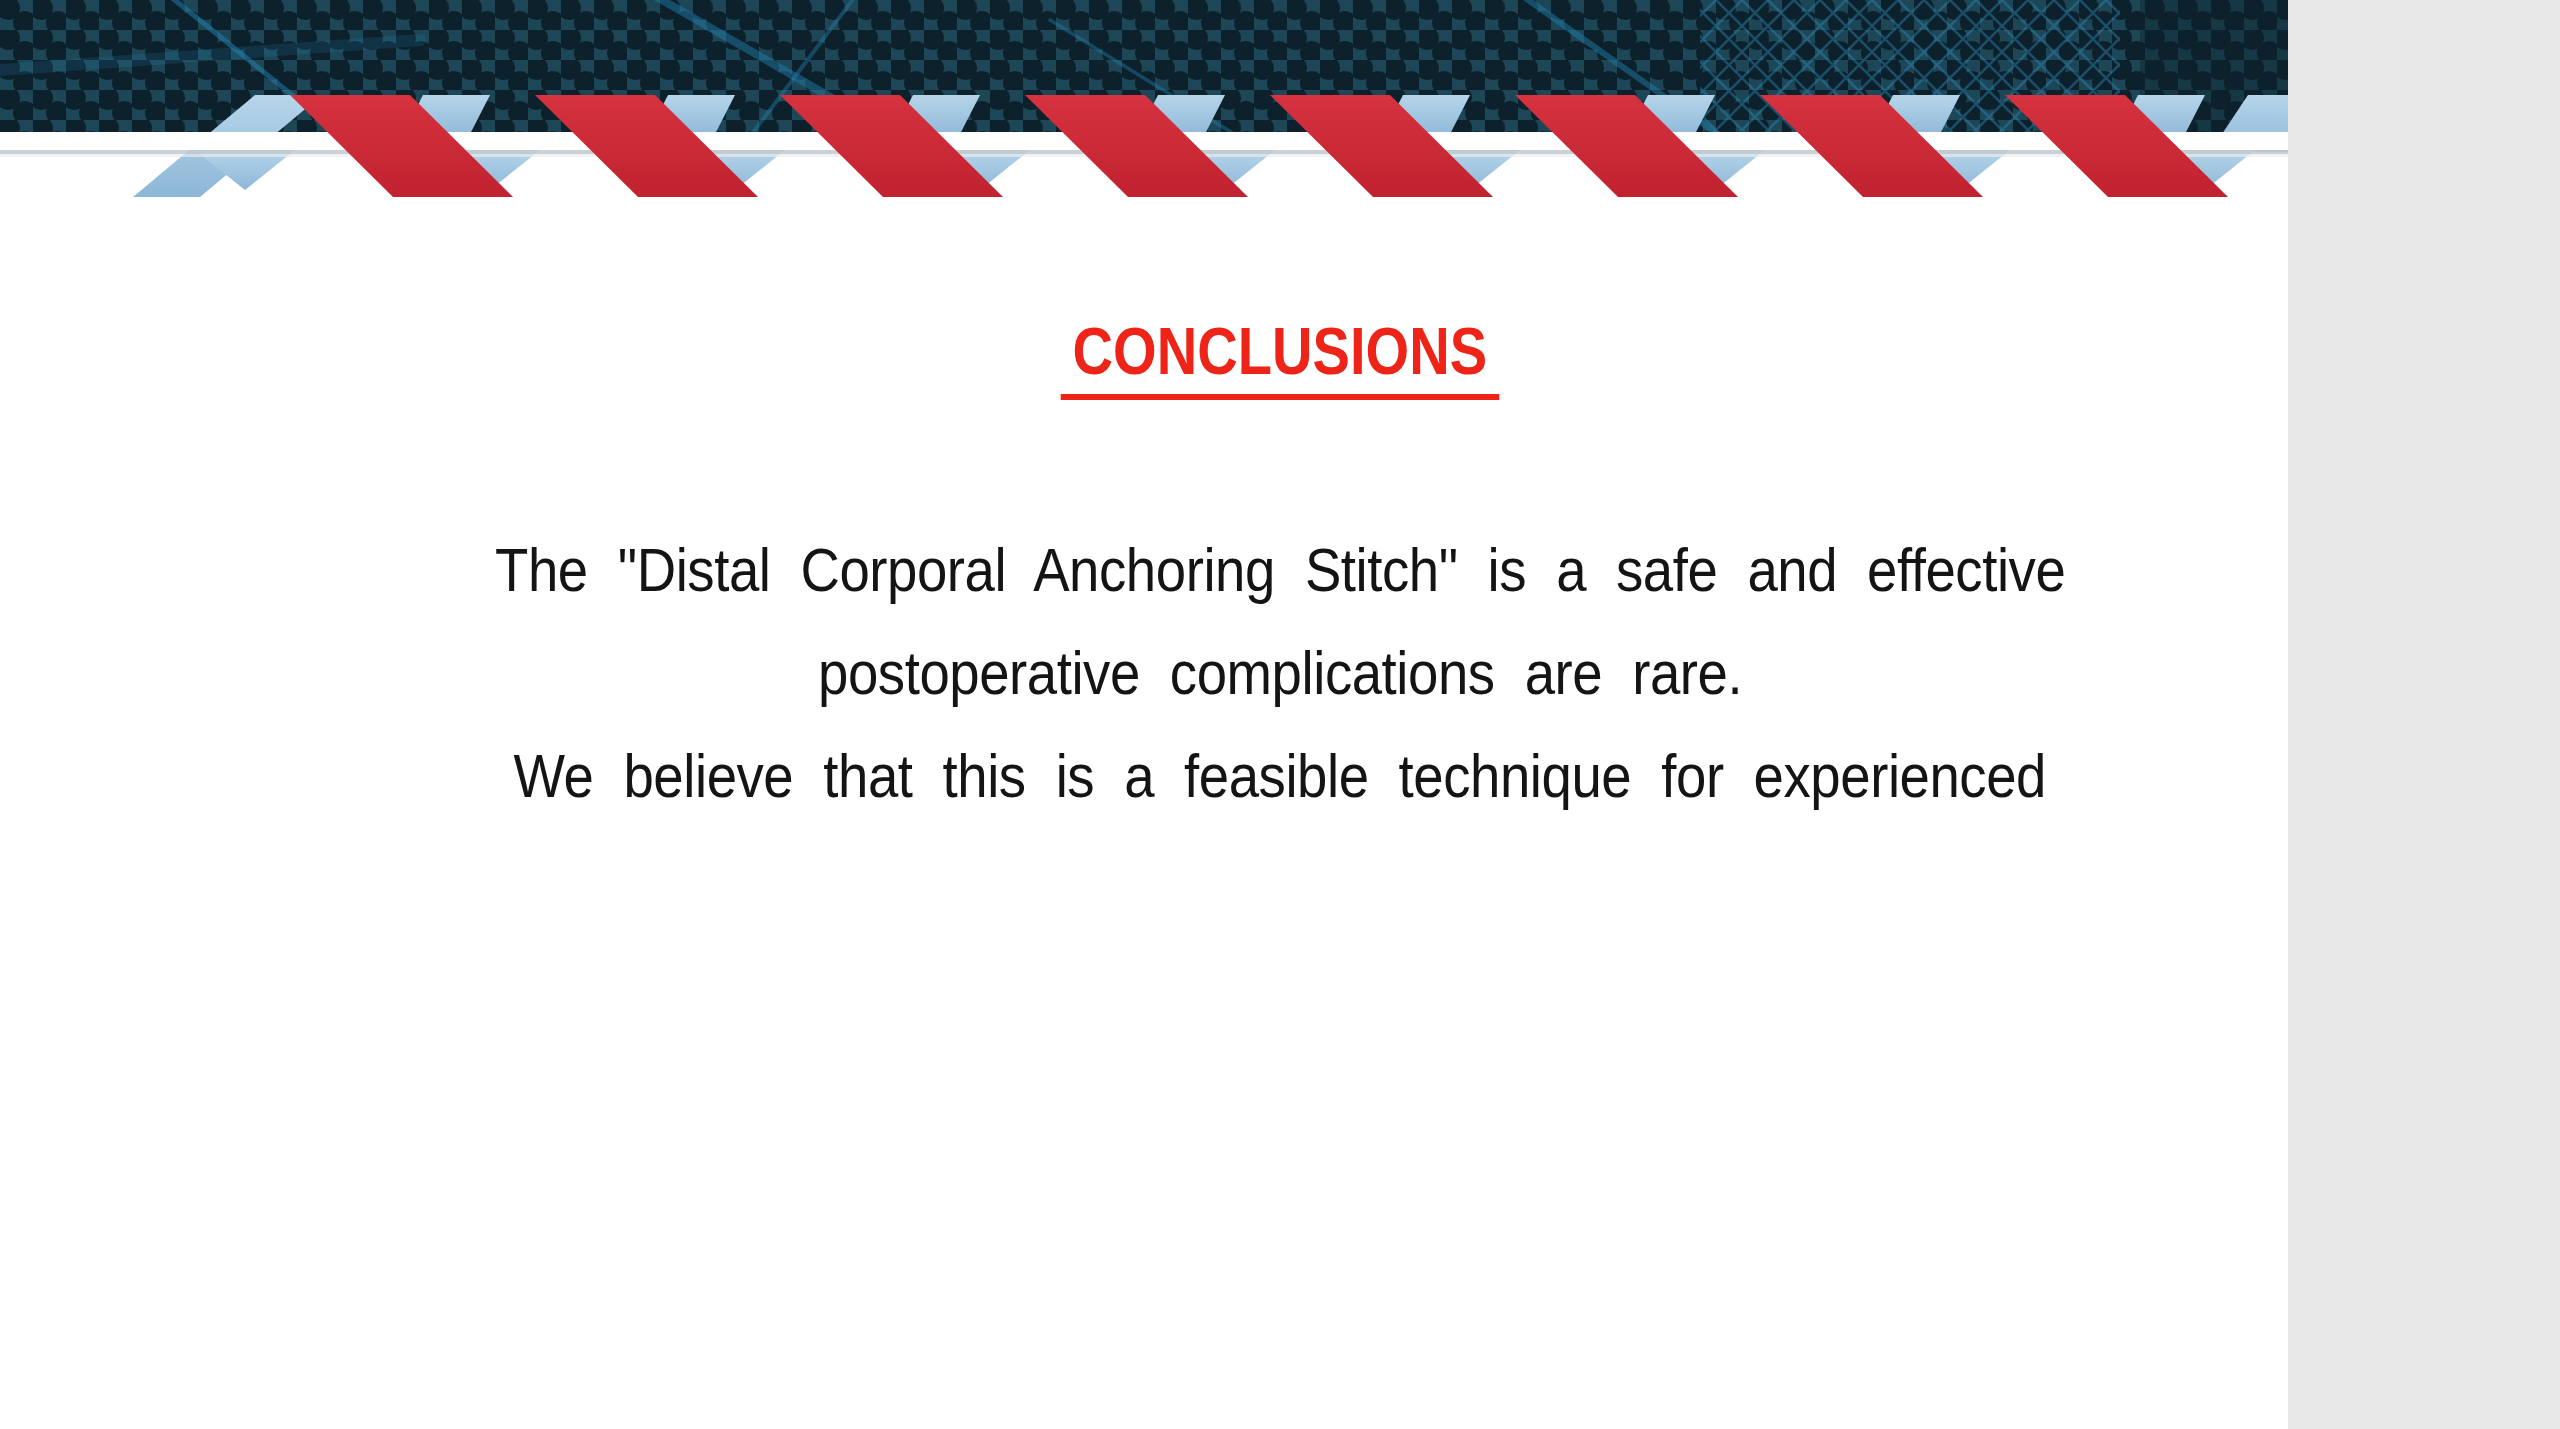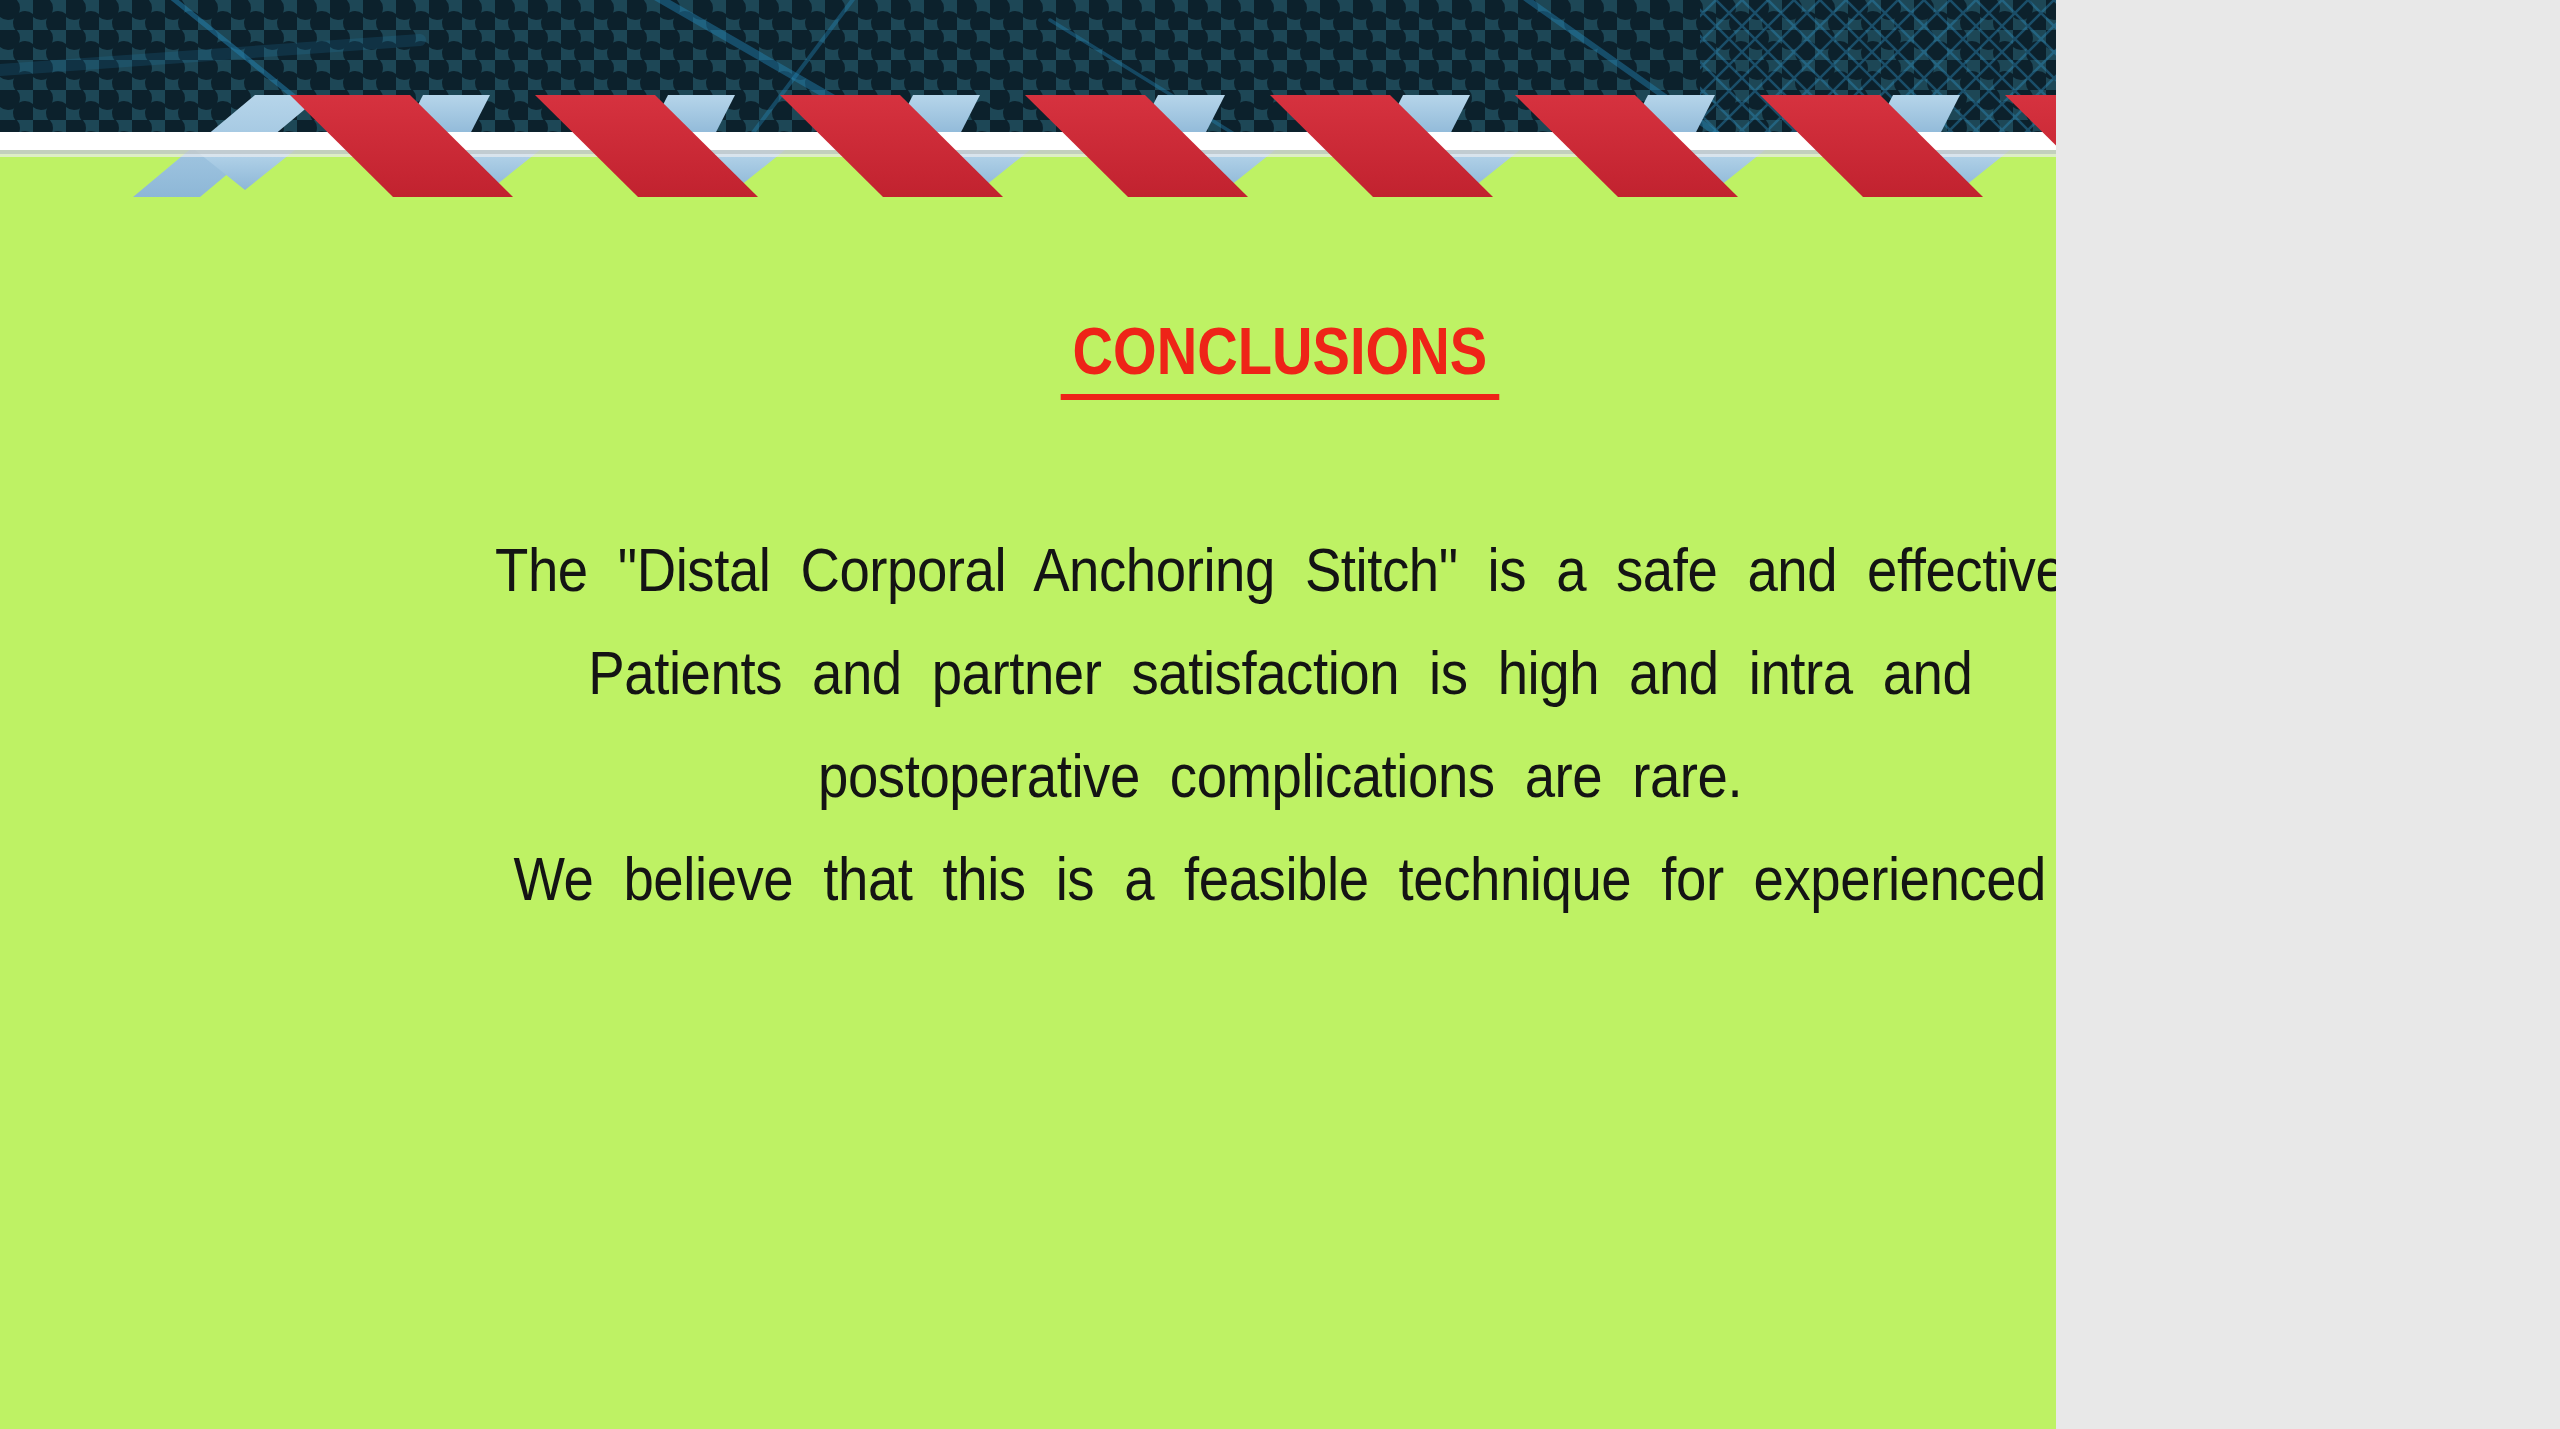--- a/index.html
+++ b/index.html
@@ -1,19 +1,19 @@
 <!DOCTYPE html>
 <html><head>
 <meta charset="utf-8">
 <style>
   html,body{margin:0;padding:0;background:#e8e8e8;}
   .slide{
     position:relative;
-    width:2056px;height:1429px;
-    background:#bef264;
+    width:2288px;height:1429px;
+    background:#ffffff;
     overflow:hidden;
     font-family:"Liberation Sans", sans-serif;
   }
   .header-art{position:absolute;top:0;left:0;width:2560px;height:240px;}
   .title-wrap{
     position:absolute;top:318px;left:0;width:2560px;
     text-align:center;
   }
   .title-text{
     display:inline-block;
@@ -124,21 +124,20 @@
       <polygon points="2005,95 2125,95 2228,197 2108,197"></polygon>
     </g>
   </svg>
 
   <div class="title-wrap">
     <span class="title-text">CONCLUSIONS</span>
   </div>
 
   <div class="body-text">
     <div class="body-line"><span>The "Distal Corporal Anchoring Stitch" is a safe and effective</span></div>
-    <div class="body-line"><span>Patients and partner satisfaction is high and intra and</span></div>
     <div class="body-line"><span>postoperative complications are rare.</span></div>
     <div class="body-line"><span>We believe that this is a feasible technique for experienced</span></div>
   </div>
 
   <svg class="seal" viewBox="0 0 140 178" aria-hidden="true">
     <defs>
       <radialGradient id="sealGrad" cx="50%" cy="42%" r="65%">
         <stop offset="0" stop-color="#93394e"></stop>
         <stop offset=".55" stop-color="#822f42"></stop>
         <stop offset="1" stop-color="#621f30"></stop>

